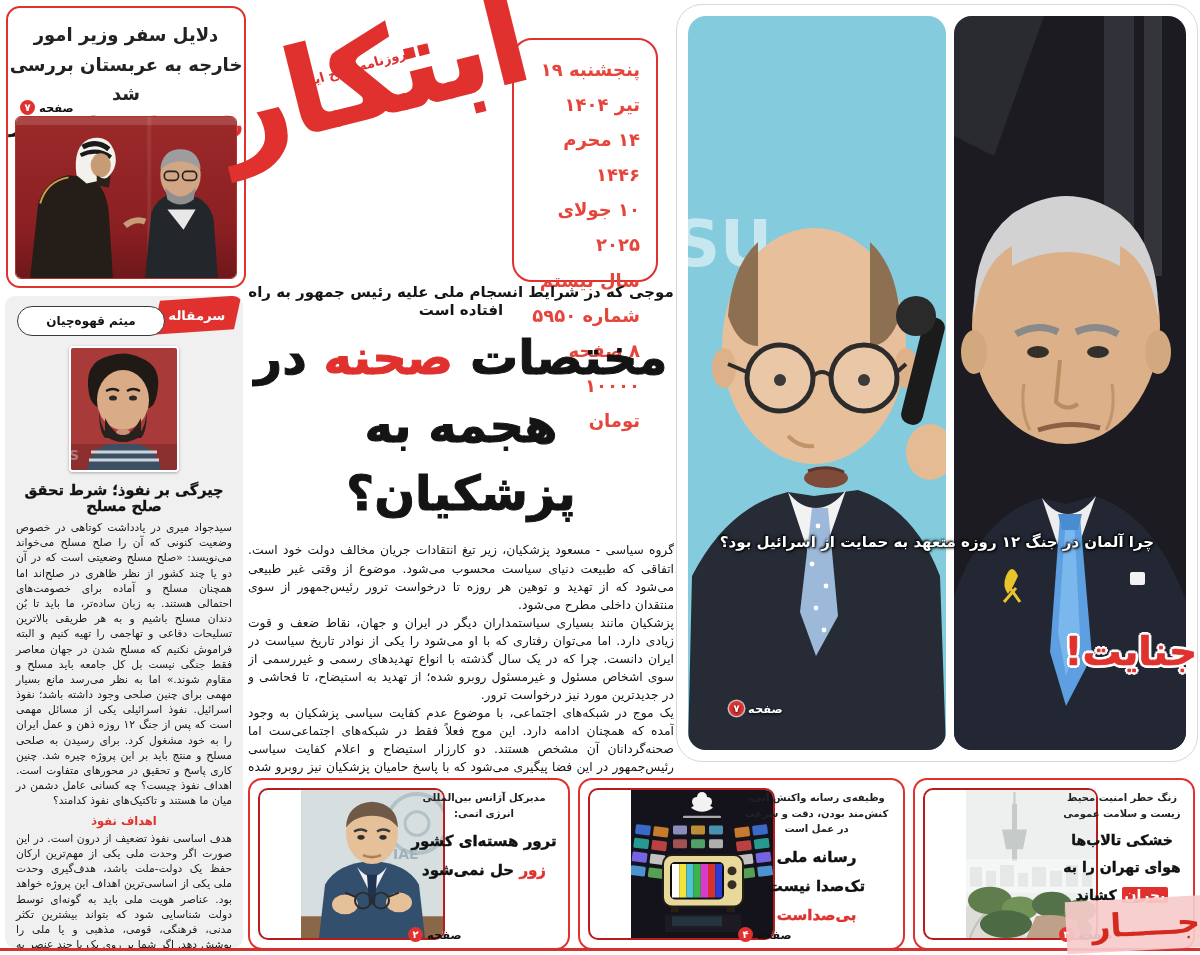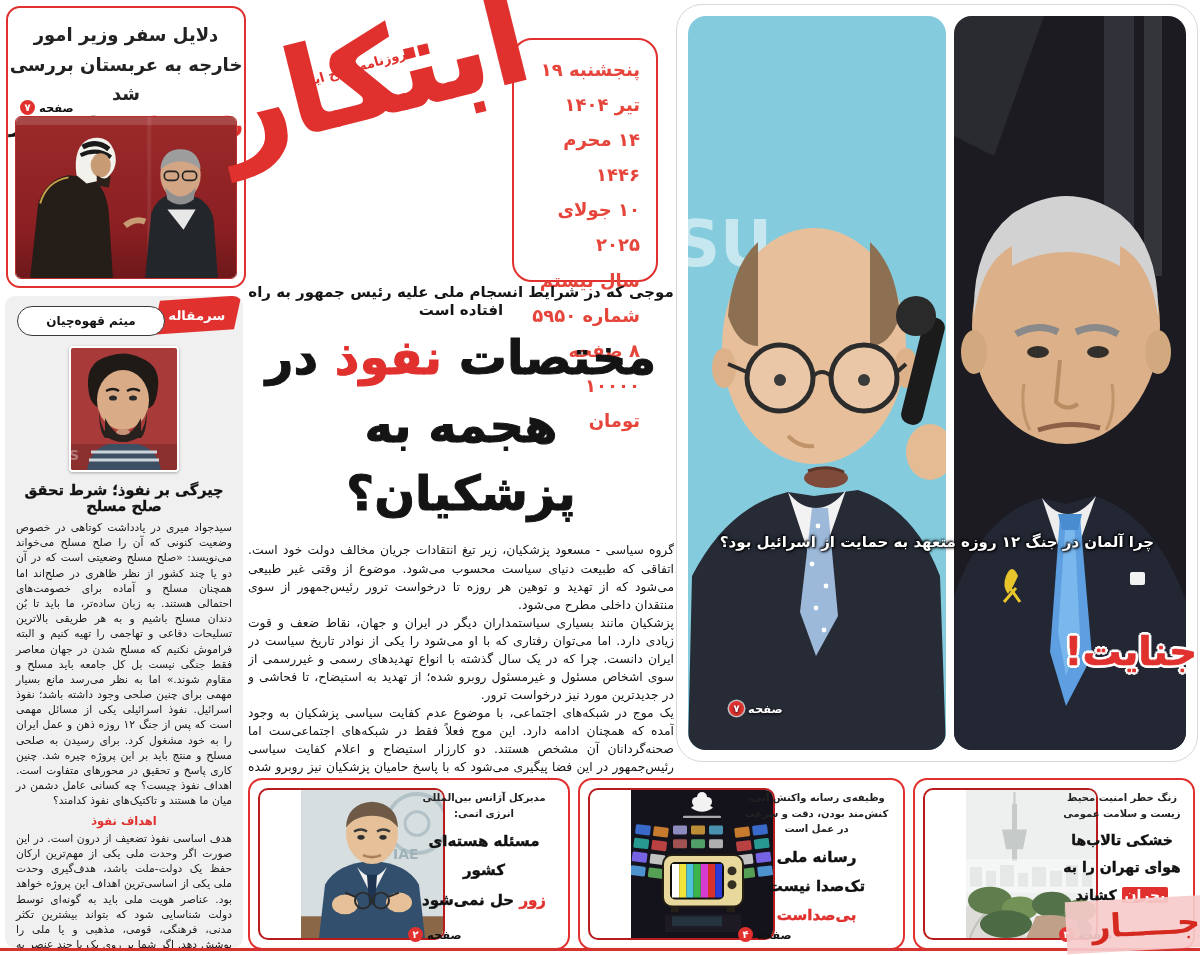--- a/index.html
+++ b/index.html
@@ -208,21 +208,21 @@
     <div class="abs ov-l2 rtl">جنایت!</div>
     <div class="abs chiprow ov-chip">
       <span>صفحه</span>
       <span class="badge" style="box-shadow:0 0 0 1.5px rgba(255,255,255,.7);">۷</span>
     </div>
   </div>
 
   <div class="abs main-col rtl center">
     <div class="main-kicker">موجی که در شرایط انسجام ملی علیه رئیس جمهور به راه افتاده است</div>
     <div class="main-head">
-      <div><span>مختصات </span><span class="red">نفوذ</span><span> در</span></div>
+      <div><span>مختصات </span><span class="red">صحنه</span><span> در</span></div>
       <div>هجمه به پزشکیان؟</div>
     </div>
     <div class="main-body">
       <p>گروه سیاسی - مسعود پزشکیان، زیر تیغ انتقادات جریان مخالف دولت خود است. اتفاقی که طبیعت دنیای سیاست محسوب می‌شود. موضوع از وقتی غیر طبیعی می‌شود که از تهدید و توهین هر روزه تا درخواست ترور رئیس‌جمهور از سوی منتقدان داخلی مطرح می‌شود.</p>
       <p>پزشکیان مانند بسیاری سیاستمداران دیگر در ایران و جهان، نقاط ضعف و قوت زیادی دارد. اما می‌توان رفتاری که با او می‌شود را یکی از نوادر تاریخ سیاست در ایران دانست. چرا که در یک سال گذشته با انواع تهدیدهای رسمی و غیررسمی از سوی اشخاص مسئول و غیرمسئول روبرو شده؛ از تهدید به استیضاح، تا فحاشی و در جدیدترین مورد نیز درخواست ترور.</p>
       <p>یک موج در شبکه‌های اجتماعی، با موضوع عدم کفایت سیاسی پزشکیان به وجود آمده که همچنان ادامه دارد. این موج فعلاً فقط در شبکه‌های اجتماعی‌ست اما صحنه‌گردانان آن مشخص هستند. دو کارزار استیضاح و اعلام کفایت سیاسی رئیس‌جمهور در این فضا پیگیری می‌شود که با پاسخ حامیان پزشکیان نیز روبرو شده است. حمله اسرائیل و آمریکا به ایران، سفر پزشکیان به باکو و چند رفتار اشتباه، عدم شرکت در اجلاس سران بریکس و حضور عراقچی در این اجلاس و در آخر هم مصاحبه با کارلسون، اقدامات این جریان و همچنین فحاشی به پزشکیان را در شبکه‌های اجتماعی بیشتر کرده است.</p>
 
     </div>
 
   </div>
@@ -280,21 +280,21 @@
         <ellipse cx="44" cy="116" rx="13" ry="10" fill="#e6c098"></ellipse>
         <ellipse cx="98" cy="114" rx="13" ry="10" fill="#e6c098"></ellipse>
         <circle cx="62" cy="112" r="8" fill="none" stroke="#2b2b2b" stroke-width="2"></circle>
         <circle cx="80" cy="112" r="8" fill="none" stroke="#2b2b2b" stroke-width="2"></circle>
         <path d="M54 108 L44 104 M88 108 L98 104" stroke="#2b2b2b" stroke-width="2"></path>
       </svg>
     </div>
     <div class="txt" style="left:158px;">
       <div class="bk">مدیرکل آژانس بین‌المللی انرژی اتمی:</div>
       <div class="bh">
-        <div>مسئله هسته‌ای کشور</div>
+        <div>ترور هسته‌ای کشور</div>
         <div><span class="red">زور</span><span> حل نمی‌شود</span></div>
       </div>
       <div class="chiprow">
         <span>صفحه</span>
         <span class="badge">۲</span>
       </div>
     </div>
   </div>
 
   <div class="abs bbox" style="left:578px;width:327px;">

